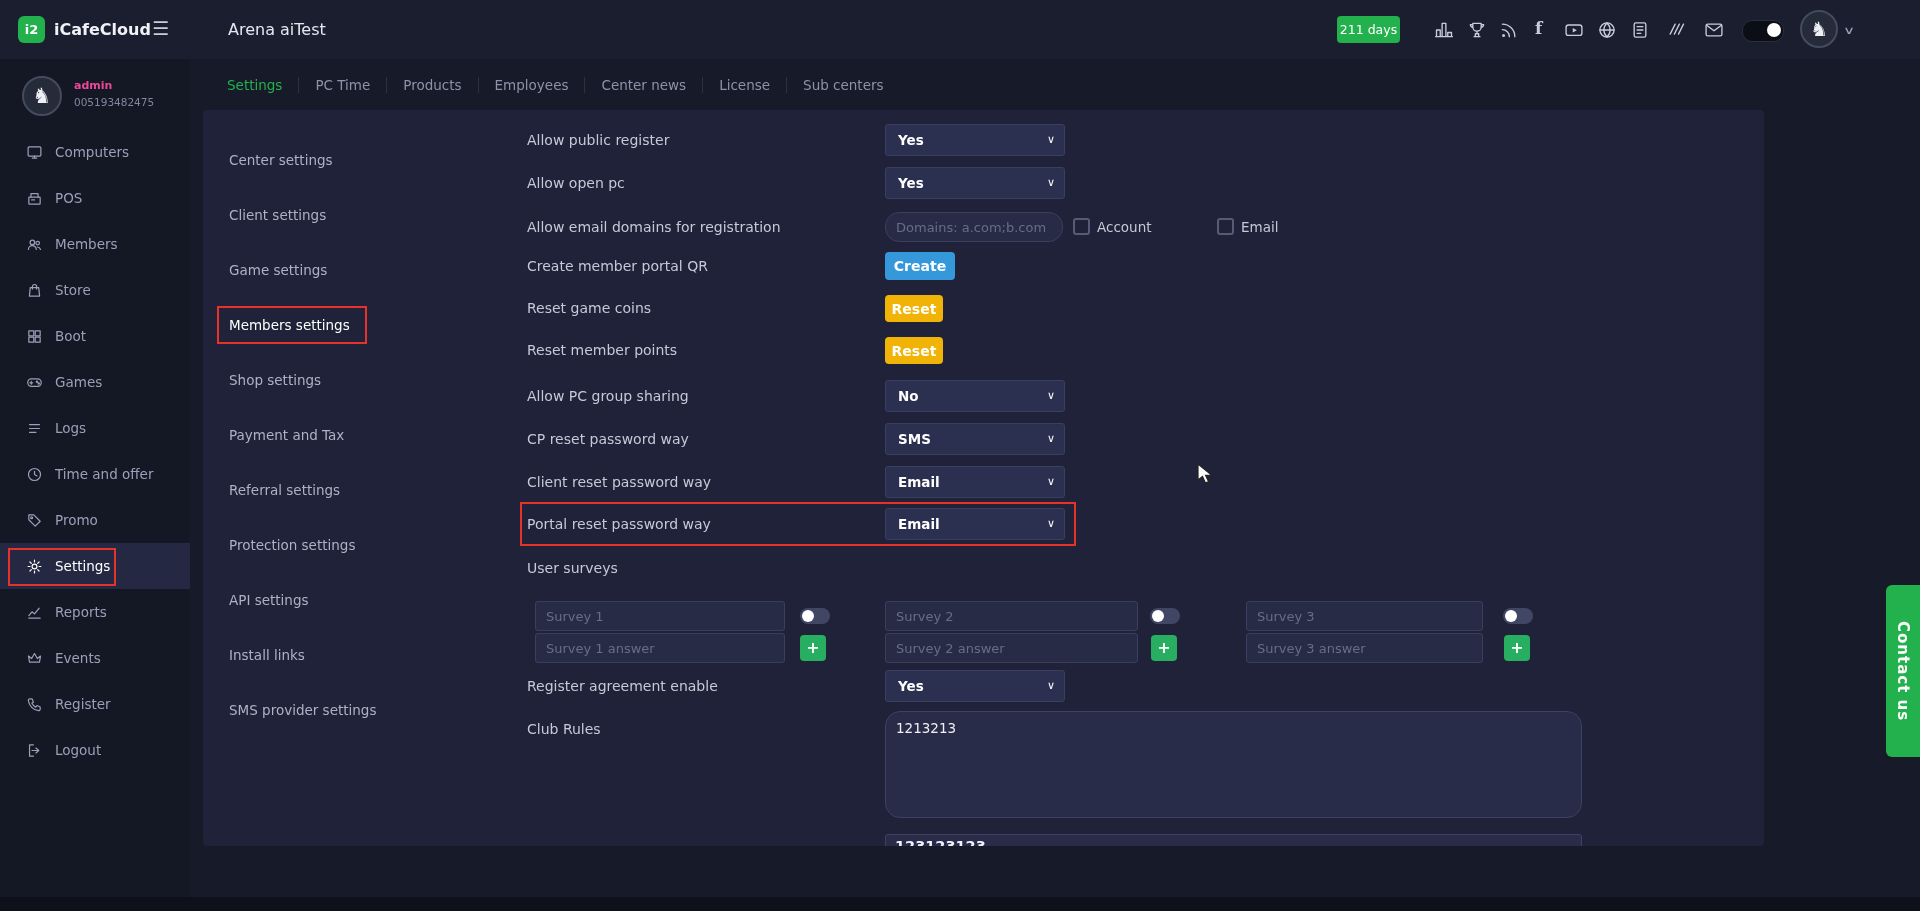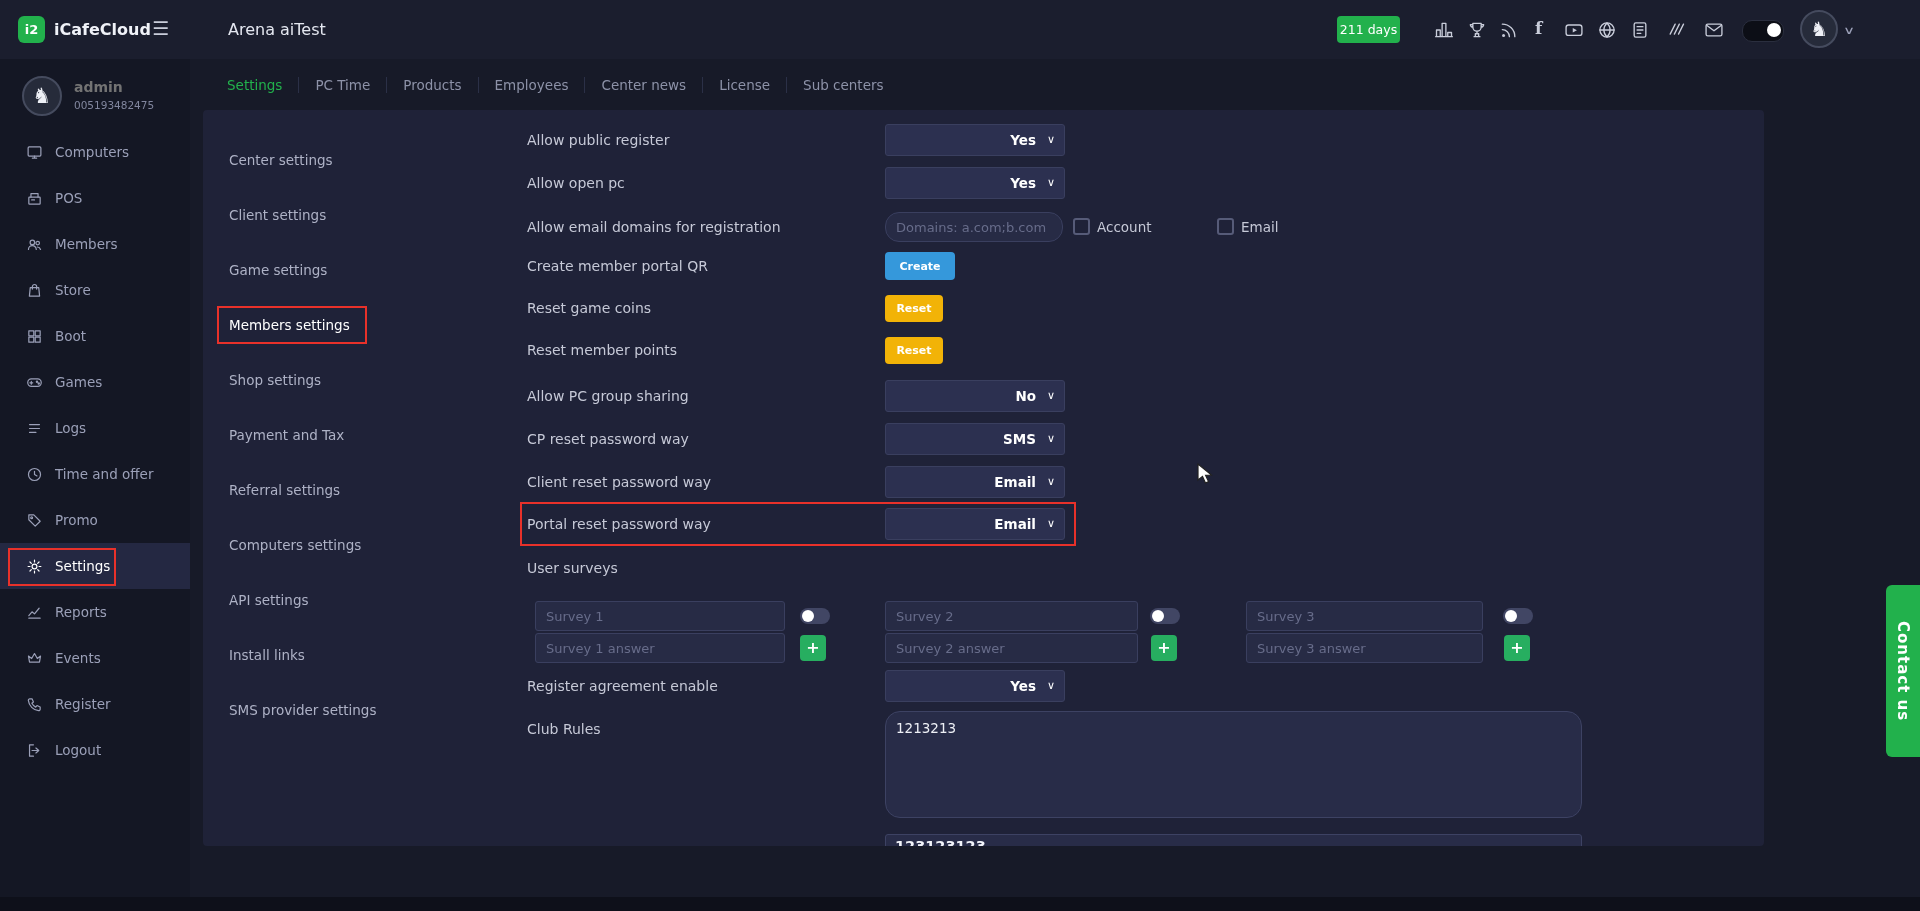--- a/index.html
+++ b/index.html
@@ -24,21 +24,21 @@
   .theme-toggle .knob{position:absolute;right:2px;top:2px;width:14px;height:14px;border-radius:50%;background:#fff;}
   .avatar{width:38px;height:38px;border-radius:50%;background:#262b3a;border:2px solid #454b5e;
        display:flex;align-items:center;justify-content:center;color:#eef0f6;cursor:pointer;box-sizing:border-box;}
   .topbar .avatar{position:absolute;left:1800px;top:10px;font-size:20px;}
   .caret{position:absolute;left:1845px;top:24px;color:#9ba0b8;font-size:11px;transform:scaleX(1.5);cursor:pointer;}
 
   
   .sidebar{position:absolute;left:0;top:59px;width:190px;height:852px;background:#141724;}
   .ucard{position:absolute;left:22px;top:17px;display:flex;gap:12px;}
   .ucard .avatar{width:40px;height:40px;font-size:21px;cursor:default;}
-  .uname{color:#737373;font-size:14px;font-weight:bold;margin-top:3px;}
+  .uname{color:#ec4899;font-size:11px;font-weight:bold;margin-top:3px;}
   .uid{color:#81869e;font-size:10.5px;margin-top:4px;}
   .snav{position:absolute;left:0;top:70px;width:190px;}
   .sitem{height:46px;display:flex;align-items:center;gap:12px;padding-left:26px;
        color:#9ba0b8;font-size:13.5px;cursor:pointer;box-sizing:border-box;}
   .sitem.active{background:#242842;color:#ffffff;}
   .sic{width:17px;height:17px;flex:0 0 17px;stroke:currentColor;fill:none;stroke-width:1.7;
        stroke-linecap:round;stroke-linejoin:round;}
 
   
   .tabs{position:absolute;left:227px;top:59px;height:51px;display:flex;align-items:center;}
@@ -52,33 +52,33 @@
        border-radius:4px;overflow:hidden;}
   .subnav-item{position:absolute;left:26px;height:26px;line-height:26px;font-size:13.5px;
        color:#aeb2c6;cursor:pointer;white-space:nowrap;}
   .subnav-item.active{color:#ffffff;}
 
   .flabel{position:absolute;left:324px;transform:translateY(-50%);font-size:14px;color:#c6c9d7;white-space:nowrap;}
 
   .sel-wrap{position:absolute;width:180px;height:32px;}
   .sel-wrap select{width:100%;height:100%;appearance:none;-webkit-appearance:none;-moz-appearance:none;
        background:#2c3050;color:#fff;border:1px solid #3a3f5f;border-radius:3px;
-       padding:0 28px 0 12px;font-weight:bold;font-size:13.5px;font-family:inherit;cursor:pointer;text-align:right;}
+       padding:0 28px 0 12px;font-weight:bold;font-size:13.5px;font-family:inherit;cursor:pointer;}
   .sel-wrap::after{content:"∨";position:absolute;right:10px;top:50%;transform:translateY(-52%);
        color:#fff;font-size:11px;pointer-events:none;}
 
   .txt{position:absolute;background:#272b45;border:1px solid #3a3f5f;border-radius:3px;
        color:#e7e9f2;font-size:13px;padding:0 10px;font-family:inherit;box-sizing:border-box;}
   .txt::placeholder{color:#676c8a;}
 
   .cb{position:absolute;width:17px;height:17px;border:2px solid #565b78;border-radius:3px;
        background:transparent;cursor:pointer;box-sizing:border-box;}
   .cb-label{position:absolute;transform:translateY(-50%);font-size:13.5px;color:#c6c9d7;}
 
-  .btn{position:absolute;border:none;border-radius:4px;color:#fff;font-size:11px;font-weight:bold;
+  .btn{position:absolute;border:none;border-radius:4px;color:#fff;font-size:14px;font-weight:bold;
        font-family:inherit;cursor:pointer;}
   .btn.blue{background:#3598db;}
   .btn.yellow{background:#f2b307;}
   .btn.plus{background:#27ae60;font-size:16px;line-height:1;}
 
   .tgl{position:absolute;width:30px;height:16px;border-radius:8px;background:#414664;cursor:pointer;}
   .tgl::after{content:"";position:absolute;left:2px;top:2px;width:12px;height:12px;border-radius:50%;background:#fff;}
 
   textarea.big{position:absolute;background:#282c48;border:1px solid #3d4263;border-radius:15px;
        color:#eef0f6;font-size:13.5px;padding:8px 10px;font-family:inherit;resize:none;box-sizing:border-box;}
@@ -270,21 +270,21 @@
 
   <section class="panel">
 
     <div class="subnav-item" style="top:37px">Center settings</div>
     <div class="subnav-item" style="top:92px">Client settings</div>
     <div class="subnav-item" style="top:147px">Game settings</div>
     <div class="subnav-item active" style="top:202px">Members settings</div>
     <div class="subnav-item" style="top:257px">Shop settings</div>
     <div class="subnav-item" style="top:312px">Payment and Tax</div>
     <div class="subnav-item" style="top:367px">Referral settings</div>
-    <div class="subnav-item" style="top:422px">Computers settings</div>
+    <div class="subnav-item" style="top:422px">Protection settings</div>
     <div class="subnav-item" style="top:477px">API settings</div>
     <div class="subnav-item" style="top:532px">Install links</div>
     <div class="subnav-item" style="top:587px">SMS provider settings</div>
 
     <div class="redbox" style="left:14px;top:196px;width:150px;height:38px"></div>
 
     <span class="flabel" style="top:30px">Allow public register</span>
     <span class="sel-wrap" style="left:682px;top:14px">
       <select><option>Yes</option></select></span>
 

